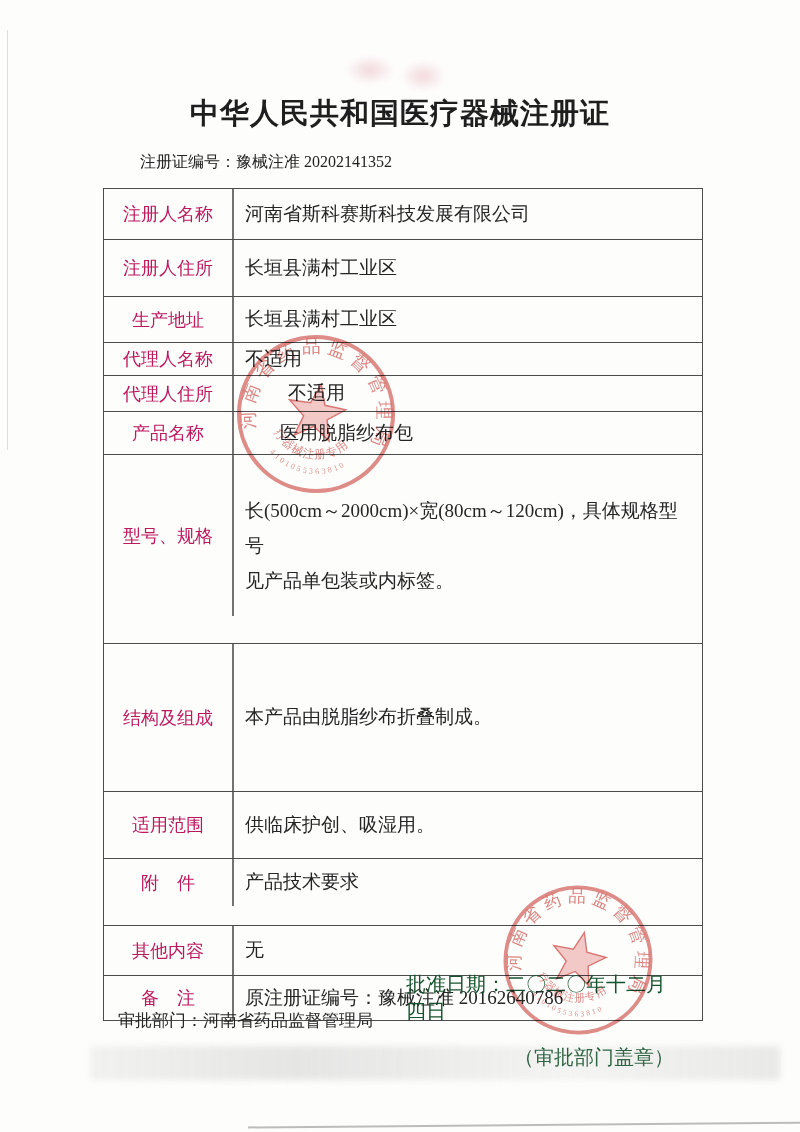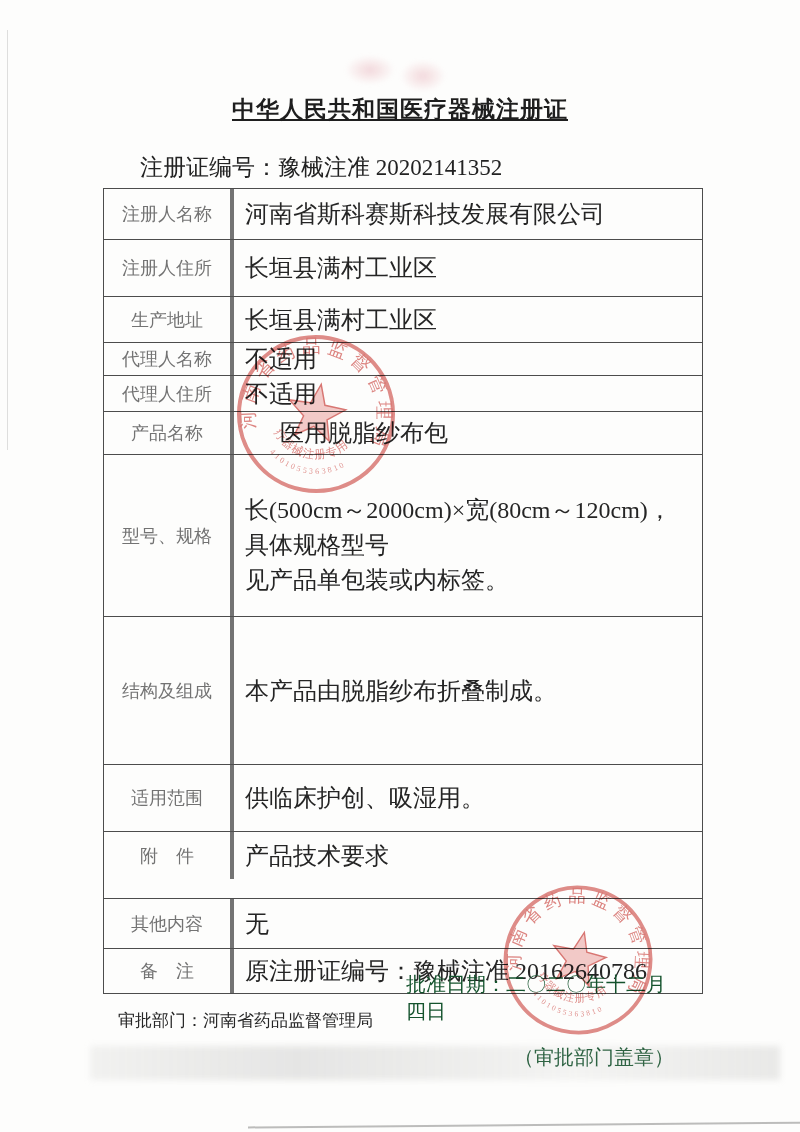--- a/index.html
+++ b/index.html
@@ -6,57 +6,57 @@
   body{
     width:800px;height:1132px;position:relative;
     background:#fdfdfc;
     font-family:"Liberation Serif","DejaVu Serif",serif;
     color:#2a2a2a;
     overflow:hidden;
   }
   .page{position:absolute;inset:0;}
   .doc-title{
     position:absolute;top:94px;left:0;width:100%;
-    text-align:center;font-size:23px;font-weight:bold;
-    letter-spacing:1px;color:#1e1e1e;text-decoration:underline;
+    text-align:center;font-size:29px;font-weight:bold;
+    letter-spacing:1px;color:#1e1e1e;
   }
   .reg-line{
     position:absolute;top:152px;left:140px;
-    font-size:23px;color:#222;
+    font-size:16px;color:#222;
   }
   .cert-table{
     position:absolute;top:188px;left:103px;width:600px;
     border:1px solid #4c4c4c;
     box-sizing:border-box;
   }
   .trow{display:flex;box-sizing:border-box;}
   .trow + .trow{border-top:1px solid #4c4c4c;}
   .trow:nth-child(1){height:50px;}
   .trow:nth-child(2){height:57px;}
   .trow:nth-child(3){height:46px;}
   .trow:nth-child(4){height:33px;}
-  .trow:nth-child(5){height:36px;}
+  .trow:nth-child(5){height:36px;gap:43px;}
   .trow:nth-child(6){height:43px;gap:35px;}
   .trow:nth-child(7){height:162px;}
-  .trow:nth-child(8){height:148px;}
+  .trow:nth-child(8){height:148px;margin-top:27px;}
   .trow:nth-child(9){height:67px;}
   .trow:nth-child(10){height:48px;}
   .trow:nth-child(11){height:50px;margin-top:19px;}
   .trow:nth-child(12){height:45px;}
   .tlabel{
     width:130px;box-sizing:border-box;
-    border-right:4px solid #737373;
+    border-right:2px solid #737373;
     display:flex;align-items:center;justify-content:center;
-    font-size:18px;color:#737373;text-align:center;
+    font-size:18px;color:#be185d;text-align:center;
     flex-shrink:0;
   }
   .tvalue{
     flex:1;display:flex;align-items:center;
     padding-left:11px;padding-right:8px;
-    font-size:24px;color:#252525;
+    font-size:19px;color:#252525;
     white-space:pre-line;line-height:1.5;
     box-sizing:border-box;
   }
   .trow:nth-child(7) .tvalue{
     align-items:flex-start;padding-top:38px;line-height:35px;
   }
   .footer-left{
     position:absolute;top:977px;left:118px;
     font-size:17px;color:#262626;margin-top:32px;
   }

